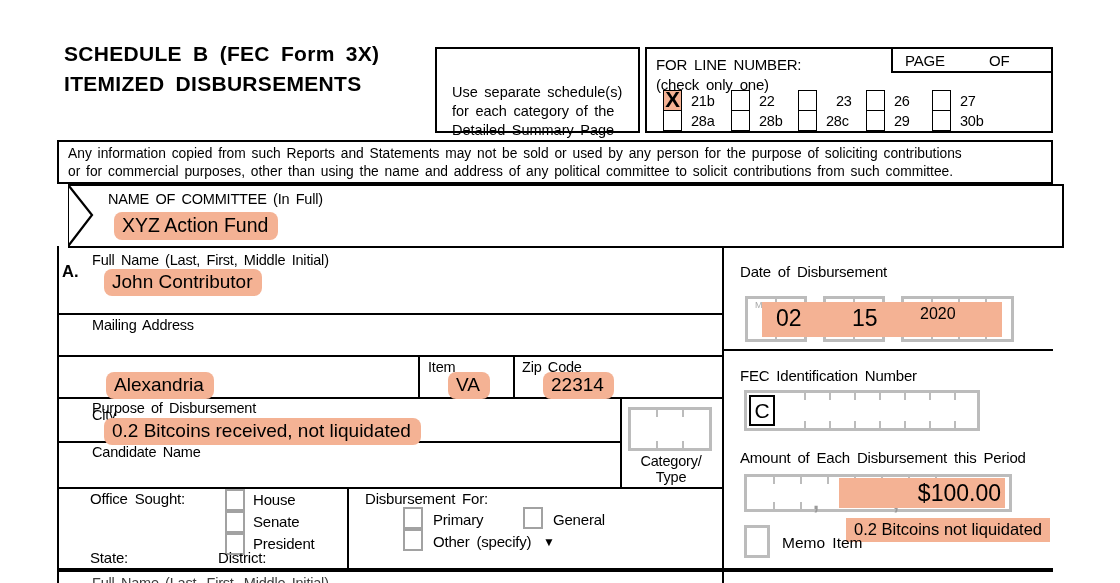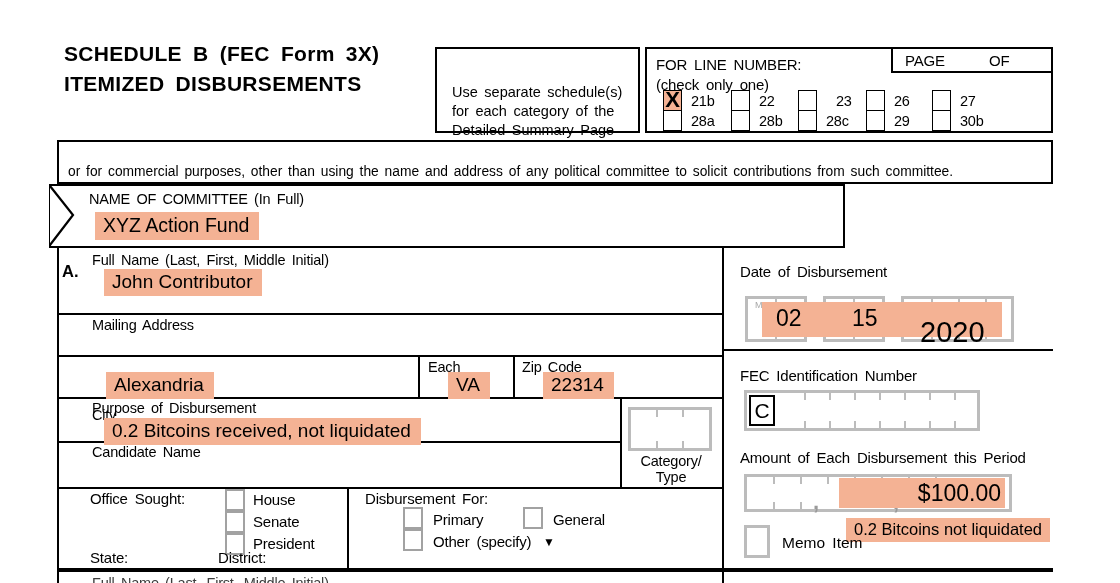--- a/index.html
+++ b/index.html
@@ -2,21 +2,21 @@
 <html><head>
 <meta charset="utf-8">
 <style>
   html,body{margin:0;padding:0;background:#fff;}
   .page{position:relative;width:1120px;height:583px;background:#fff;overflow:hidden;
         font-family:"Liberation Sans","DejaVu Sans",sans-serif;color:#000;}
   .abs{position:absolute;}
   .ttl{font-size:21px;font-weight:bold;letter-spacing:.3px;word-spacing:5px;white-space:nowrap;}
   .lbl{font-size:14.5px;letter-spacing:-.2px;word-spacing:2.5px;white-space:nowrap;}
   .lbl15{font-size:15px;letter-spacing:-.2px;word-spacing:3px;white-space:nowrap;}
-  .val{font-size:19px;white-space:nowrap;}
+  .val{font-size:19px;white-space:nowrap;border-radius:8px;}
   .hl{background:#f4b294;padding:2px 10px 3px 8px;}
   .box{position:absolute;border:2px solid #000;box-sizing:border-box;background:#fff;}
   .hline{position:absolute;height:2px;background:#000;}
   .vline{position:absolute;width:2px;background:#000;}
   .thick{position:absolute;height:4px;background:#000;}
   .hcb{position:absolute;width:19px;height:21px;border:1.5px solid #000;background:#fff;box-sizing:border-box;}
   .gcb{position:absolute;width:20px;height:22px;border:2px solid #a2a2a2;background:#fff;box-sizing:border-box;}
   .comb{position:absolute;border:3px solid #bcbcbc;box-sizing:border-box;background:#fff;}
   .tick{position:absolute;width:2px;height:7px;background:#bcbcbc;}
   .tick.t{top:0;} .tick.b{bottom:0;}
@@ -69,24 +69,25 @@
     <div class="hcb" style="left:219px;top:61px;"></div>
     <span class="abs lbl" style="left:247px;top:64px;">29</span>
 
     <div class="hcb" style="left:285px;top:41px;"></div>
     <span class="abs lbl" style="left:313px;top:44px;">27</span>
     <div class="hcb" style="left:285px;top:61px;"></div>
     <span class="abs lbl" style="left:313px;top:64px;">30b</span>
   </div>
 
   <div class="box" style="left:57px;top:140px;width:996px;height:44px;">
+    <div class="abs" style="left:9px;top:3px;font-size:13.8px;line-height:18.5px;word-spacing:2px;white-space:nowrap;">Any information copied from such Reports and Statements may not be sold or used by any person for the purpose of soliciting contributions</div>
     <div class="abs" style="left:9px;top:21px;font-size:13.8px;line-height:18.5px;word-spacing:2px;white-space:nowrap;">or for commercial purposes, other than using the name and address of any political committee to solicit contributions from such committee.</div>
   </div>
 
-  <div class="box" style="left:49px;top:184px;width:796px;height:64px;">
+  <div class="box" style="left:68px;top:184px;width:996px;height:64px;">
     <svg class="abs" style="left:-2px;top:-1px;" width="30" height="61" viewBox="0 0 30 61">
       <polyline points="1,1 24,30 1,60" fill="#ffffff" stroke="#000000" stroke-width="2.2"></polyline>
     </svg>
     <span class="abs lbl" style="left:38px;top:5px;">NAME OF COMMITTEE (In Full)</span>
     <span class="abs val hl" style="left:44px;top:26px;font-size:19.5px;">XYZ Action Fund</span>
   </div>
 
   <div class="vline" style="left:57px;top:246px;height:337px;"></div>
   <div class="vline" style="left:722px;top:246px;height:337px;"></div>
   <div class="hline" style="left:57px;top:313px;width:667px;"></div>
@@ -102,21 +103,21 @@
   <div class="thick" style="left:57px;top:568px;width:996px;"></div>
 
   <span class="abs" style="left:62px;top:262px;font-size:16.5px;font-weight:bold;">A.</span>
   <span class="abs lbl" style="left:92px;top:252px;">Full Name (Last, First, Middle Initial)</span>
   <span class="abs val hl" style="left:104px;top:269px;">John Contributor</span>
 
   <span class="abs lbl" style="left:92px;top:317px;">Mailing Address</span>
 
   <span class="abs lbl" style="left:92px;top:359px;margin-top:48px;">City</span>
   <span class="abs val hl" style="left:106px;top:372px;">Alexandria</span>
-  <span class="abs lbl" style="left:428px;top:359px;">Each</span>
+  <span class="abs lbl" style="left:428px;top:359px;">Item</span>
   <span class="abs val hl" style="left:448px;top:372px;">VA</span>
   <span class="abs lbl" style="left:522px;top:359px;">Zip Code</span>
   <span class="abs val hl" style="left:543px;top:372px;">22314</span>
 
   <span class="abs lbl" style="left:92px;top:400px;">Purpose of Disbursement</span>
   <span class="abs val hl" style="left:104px;top:418px;">0.2 Bitcoins received, not liquidated</span>
 
   <span class="abs lbl" style="left:92px;top:444px;">Candidate Name</span>
 
   <div class="comb" style="left:628px;top:407px;width:84px;height:44px;">
@@ -172,21 +173,21 @@
     <div class="tick b" style="left:27px;"></div>
     <div class="tick t" style="left:54px;"></div>
     <div class="tick b" style="left:54px;"></div>
     <div class="tick t" style="left:81px;"></div>
     <div class="tick b" style="left:81px;"></div>
   </div>
 
   <div class="abs" style="left:762px;top:302px;width:240px;height:35px;background:#f4b294;">
     <span class="abs" style="left:14px;top:3px;font-size:23px;">02</span>
     <span class="abs" style="left:90px;top:3px;font-size:23px;">15</span>
-    <span class="abs" style="left:158px;top:14px;font-size:29px;">2020</span>
+    <span class="abs" style="left:158px;top:3px;font-size:16px;">2020</span>
   </div>
 
   <span class="abs lbl15" style="left:740px;top:367px;">FEC Identification Number</span>
   <div class="comb" style="left:744px;top:390px;width:236px;height:41px;">
     <div class="abs" style="left:2px;top:2px;width:26px;height:31px;border:2px solid #000;box-sizing:border-box;background:#fff;text-align:center;font-size:21px;line-height:27px;">C</div>
     <div class="tick t" style="left:57px;"></div>
     <div class="tick b" style="left:57px;"></div>
     <div class="tick t" style="left:82px;"></div>
     <div class="tick b" style="left:82px;"></div>
     <div class="tick t" style="left:107px;"></div>

